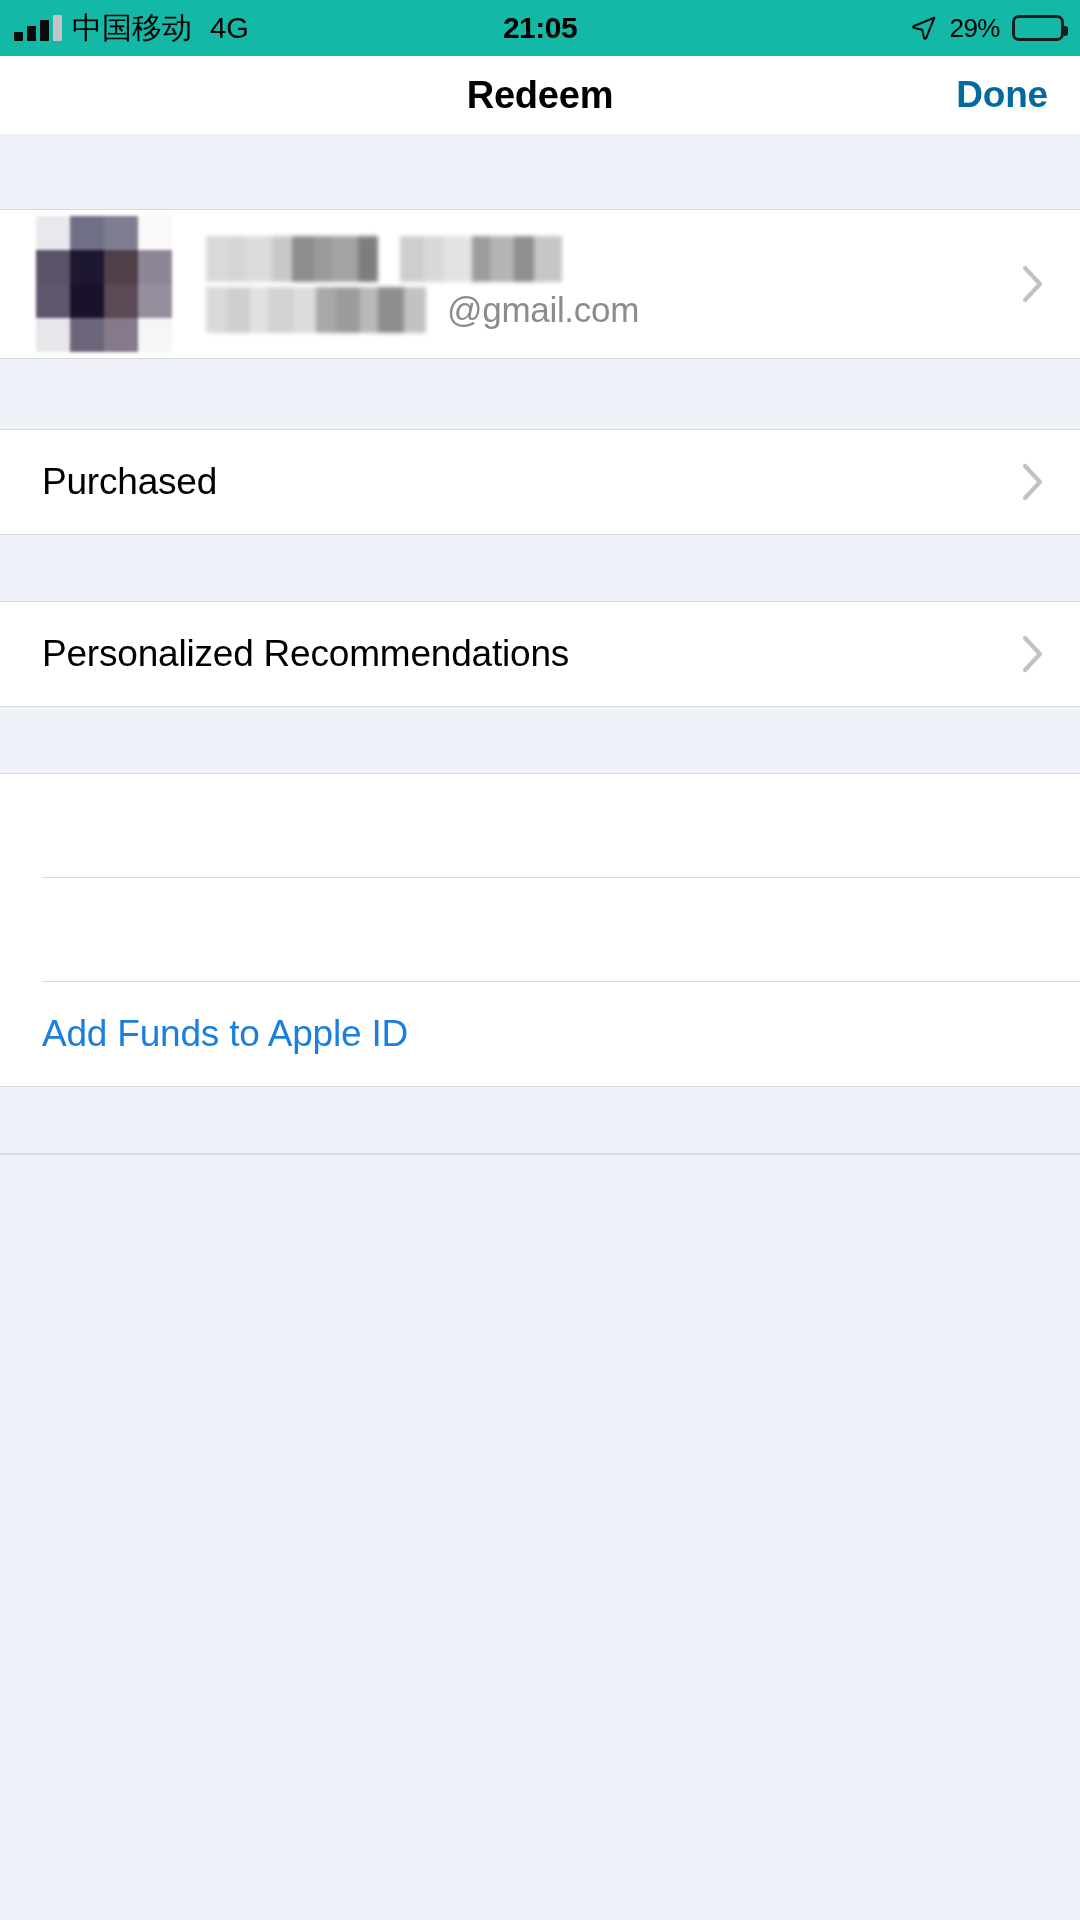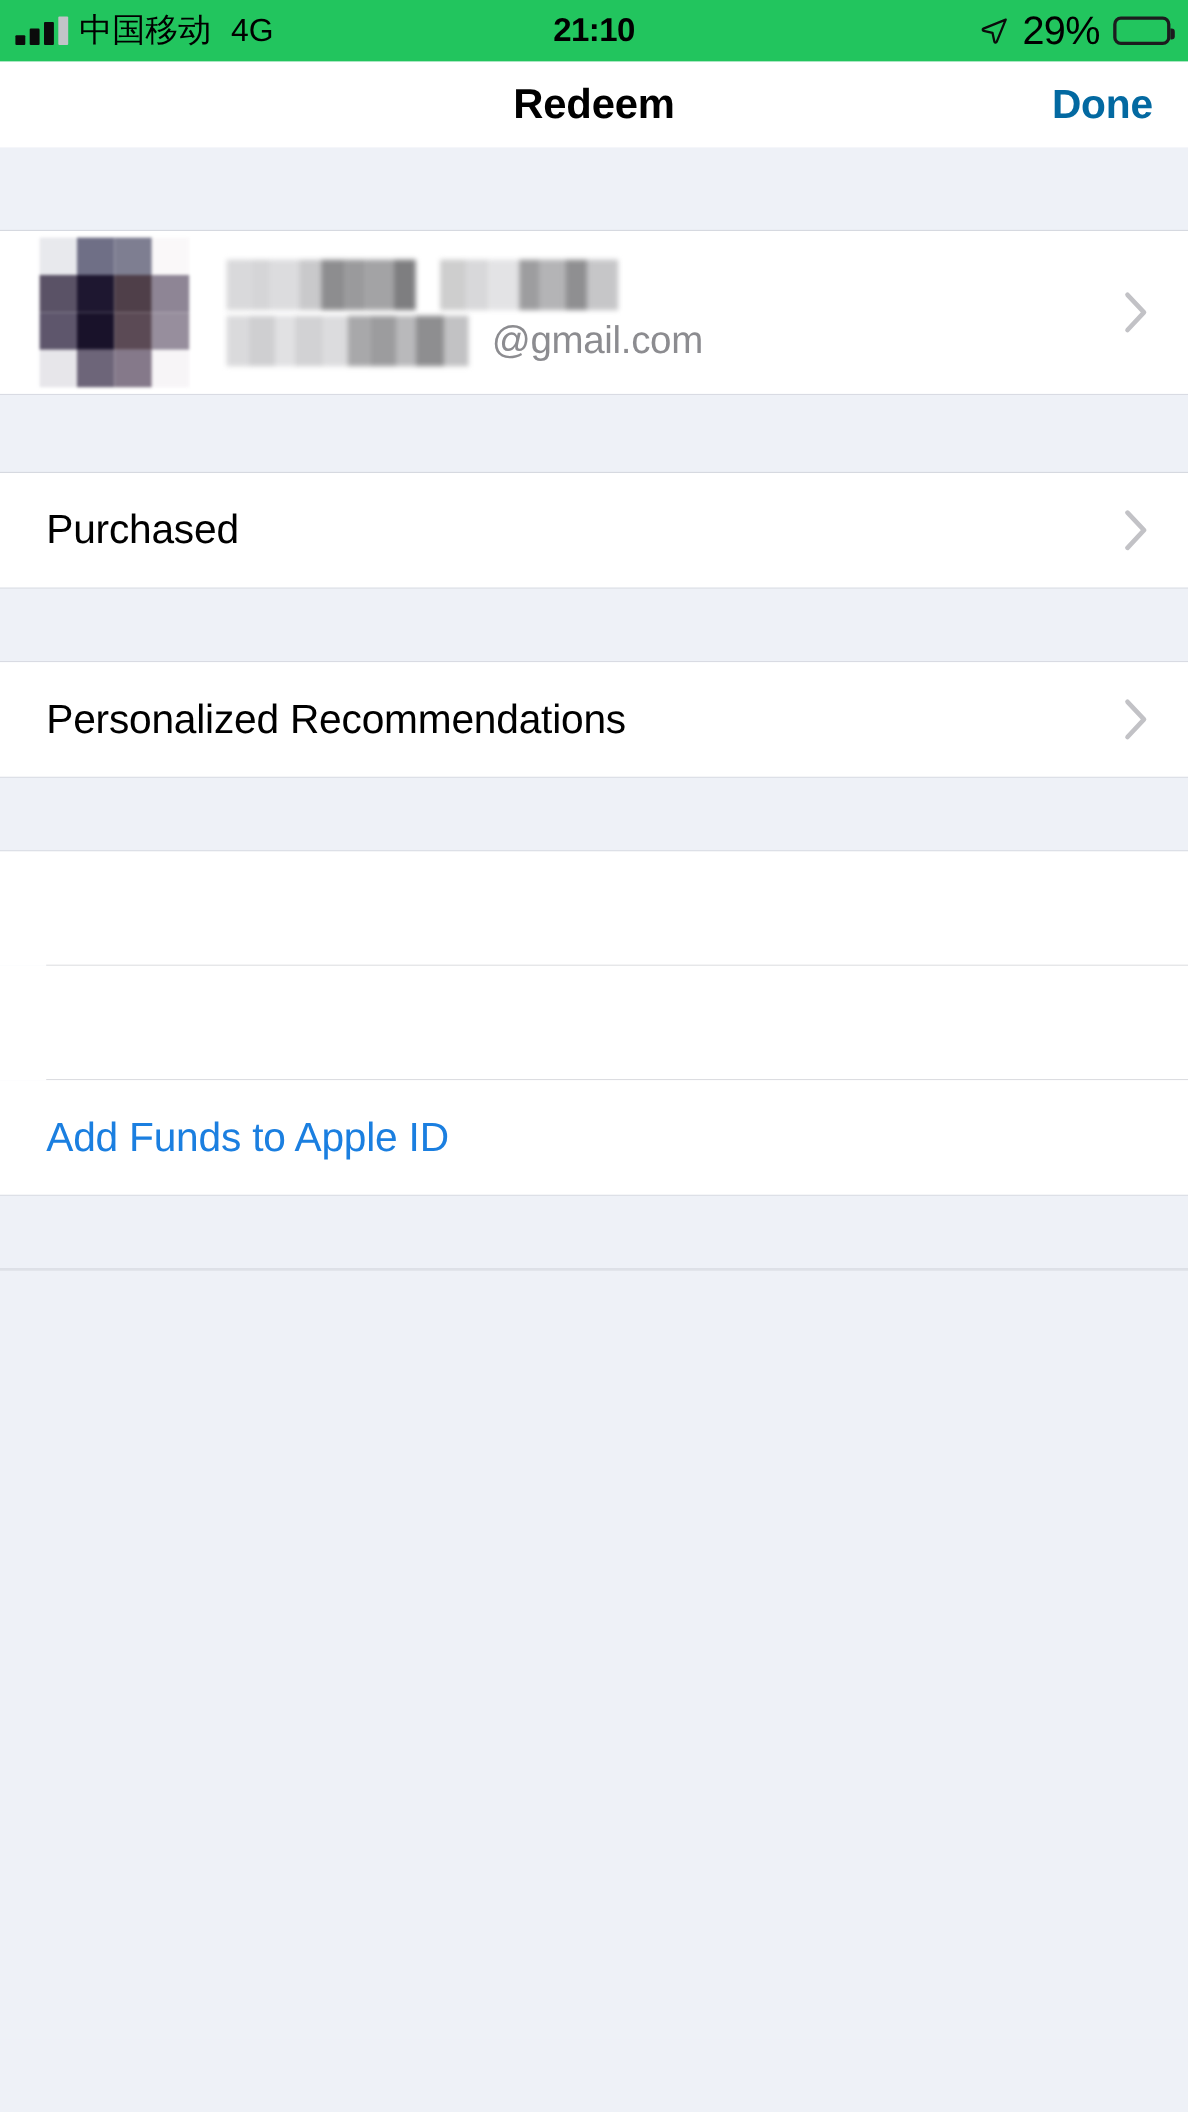--- a/index.html
+++ b/index.html
@@ -13,21 +13,21 @@
     position: relative;
     width: 1080px; height: 1920px;
     background: #eef1f7;
     overflow: hidden;
   }
 
   
   .statusbar {
     position: relative;
     height: 56px;
-    background: #22c55e;
+    background: #14b8a6;
     display: flex;
     align-items: center;
   }
   .sb-left {
     position: absolute; left: 14px; top: 0; height: 56px;
     display: flex; align-items: center; gap: 10px;
   }
   .signal { display: flex; align-items: flex-end; gap: 4px; height: 26px; }
   .signal i { display: block; width: 9px; background: #0b0b0b; border-radius: 1px; }
   .signal i:nth-child(1) { height: 9px; }
@@ -41,21 +41,21 @@
     position: absolute; left: 0; right: 0; top: 0; height: 56px;
     display: flex; align-items: center; justify-content: center;
   }
   .clock { font-size: 30px; font-weight: 700; color: #000; letter-spacing: -0.5px; }
 
   .sb-right {
     position: absolute; right: 16px; top: 0; height: 56px;
     display: flex; align-items: center; gap: 12px;
   }
   .loc-arrow { width: 26px; height: 26px; display: block; }
-  .batt-pct { font-size: 36px; color: #000; font-weight: 500; letter-spacing: -0.5px; }
+  .batt-pct { font-size: 26px; color: #000; font-weight: 500; letter-spacing: -0.5px; }
   .battery {
     position: relative;
     width: 52px; height: 26px;
     border: 3px solid #1c1c1e;
     border-radius: 7px;
     padding: 2px;
   }
   .battery::after {
     content: "";
     position: absolute; right: -7px; top: 8px;
@@ -180,21 +180,21 @@
         <i style="background: rgb(11, 11, 11);"></i>
           <i style="background: rgb(11, 11, 11);"></i>
           <i style="background: rgb(11, 11, 11);"></i>
           <i style="background: rgb(194, 196, 200);"></i>
       </span>
       <span class="carrier">中国移动</span>
       <span class="netmode">4G</span>
     </div>
 
     <div class="sb-center">
-      <span class="clock">21:10</span>
+      <span class="clock">21:05</span>
     </div>
 
     <div class="sb-right">
       <span>
         <svg class="loc-arrow" viewBox="0 0 24 24" aria-hidden="true">
           <path d="M21.5 2.6 2.8 10.2c-.9.4-.8 1.7.2 1.9l7.4 1.6 1.6 7.4c.2 1 1.5 1.1 1.9.2L21.5 2.6z" fill="none" stroke="#0b0b0b" stroke-width="1.9" stroke-linejoin="round"></path>
         </svg>
       </span>
       <span class="batt-pct">29%</span>
       <span class="battery">

